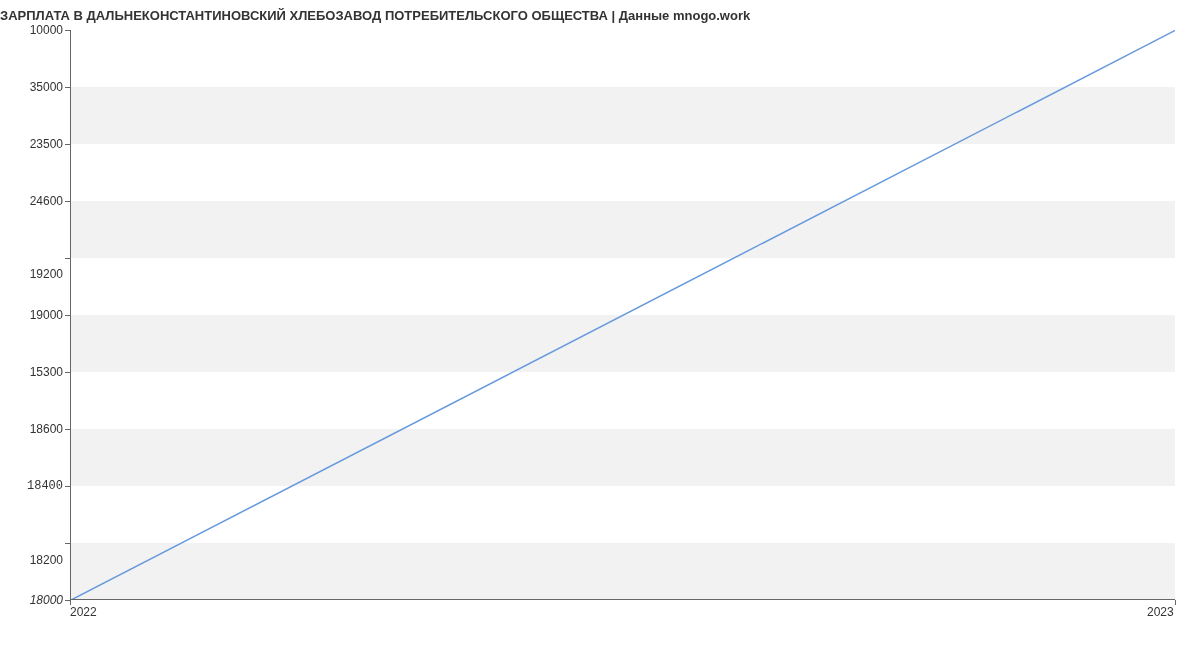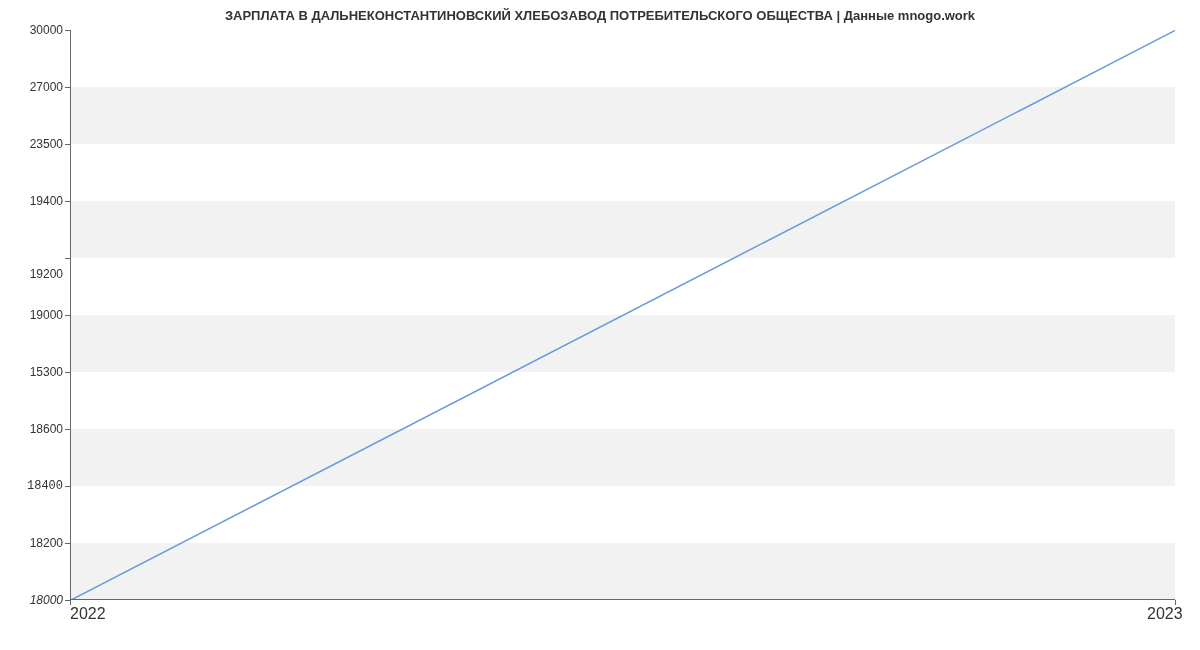--- a/index.html
+++ b/index.html
@@ -4,21 +4,21 @@
   <style>
     * { margin: 0; padding: 0; box-sizing: border-box; }
     body {
       width: 1200px;
       height: 650px;
       background: #ffffff;
       font-family: Arial, sans-serif;
       position: relative;
     }
     .chart-title {
-      text-align: center;
+      text-align: left;
       font-size: 13px;
       font-weight: bold;
       color: #333;
       padding-top: 8px;
       padding-bottom: 4px;
     }
     .chart-container {
       position: absolute;
       left: 70px;
       top: 30px;
@@ -52,21 +52,21 @@
     }
     .y-tick-mark {
       position: absolute;
       width: 5px;
       height: 1px;
       background: #666;
       left: -5px;
     }
     .x-tick-label {
       position: absolute;
-      font-size: 16px;
+      font-size: 12px;
       color: #333;
       top: 575px;
     }
     .x-tick-mark {
       position: absolute;
       width: 1px;
       height: 5px;
       background: #666;
       top: 570px;
     }
@@ -90,37 +90,37 @@
       <div class="grid-band" style="top: 399px; height: 57px;"></div>
       <div class="grid-band" style="top: 285px; height: 57px;"></div>
       <div class="grid-band" style="top: 171px; height: 57px;"></div>
       <div class="grid-band" style="top: 57px; height: 57px;"></div>
       <svg class="data-line" width="1105" height="570">
         <path d="M0 570 L1105 0" stroke="#6699dd" stroke-width="1.5" fill="none"></path>
       </svg>
     </div>
 <div class="y-tick-label" style="top: 570px; font-style: italic;">18000</div>
     <div class="y-tick-mark" style="top: 570px;"></div>
-    <div class="y-tick-label" style="top: 513px; text-align: right;">18200</div>
+    <div class="y-tick-label" style="top: 530px; text-align: right;">18200</div>
     <div class="y-tick-mark" style="top: 513px;"></div>
     <div class="y-tick-label" style="top: 456px; font-family: Liberation Mono, monospace;">18400</div>
     <div class="y-tick-mark" style="top: 456px;"></div>
     <div class="y-tick-label" style="top: 399px; text-align: right;">18600</div>
     <div class="y-tick-mark" style="top: 399px;"></div>
     <div class="y-tick-label" style="top: 342px;">15300</div>
     <div class="y-tick-mark" style="top: 342px;"></div>
     <div class="y-tick-label" style="top: 285px;">19000</div>
     <div class="y-tick-mark" style="top: 285px;"></div>
     <div class="y-tick-label" style="top: 244px;">19200</div>
     <div class="y-tick-mark" style="top: 228px;"></div>
-    <div class="y-tick-label" style="top: 171px;">19400</div>
+    <div class="y-tick-label" style="top: 171px;">24600</div>
     <div class="y-tick-mark" style="top: 171px;"></div>
     <div class="y-tick-label" style="top: 114px;">23500</div>
     <div class="y-tick-mark" style="top: 114px;"></div>
-    <div class="y-tick-label" style="top: 57px;">27000</div>
+    <div class="y-tick-label" style="top: 57px;">35000</div>
     <div class="y-tick-mark" style="top: 57px;"></div>
-    <div class="y-tick-label" style="top: 0px;">30000</div>
+    <div class="y-tick-label" style="top: 0px;">10000</div>
     <div class="y-tick-mark" style="top: 0px;"></div>
     <div class="x-tick-label" style="left: 0px;">2022</div>
     <div class="x-tick-mark" style="left: 0px;"></div>
     <div class="x-tick-label" style="left: 1077px;">2023</div>
     <div class="x-tick-mark" style="left: 1105px;"></div>
   </div>
 
 </body></html>

